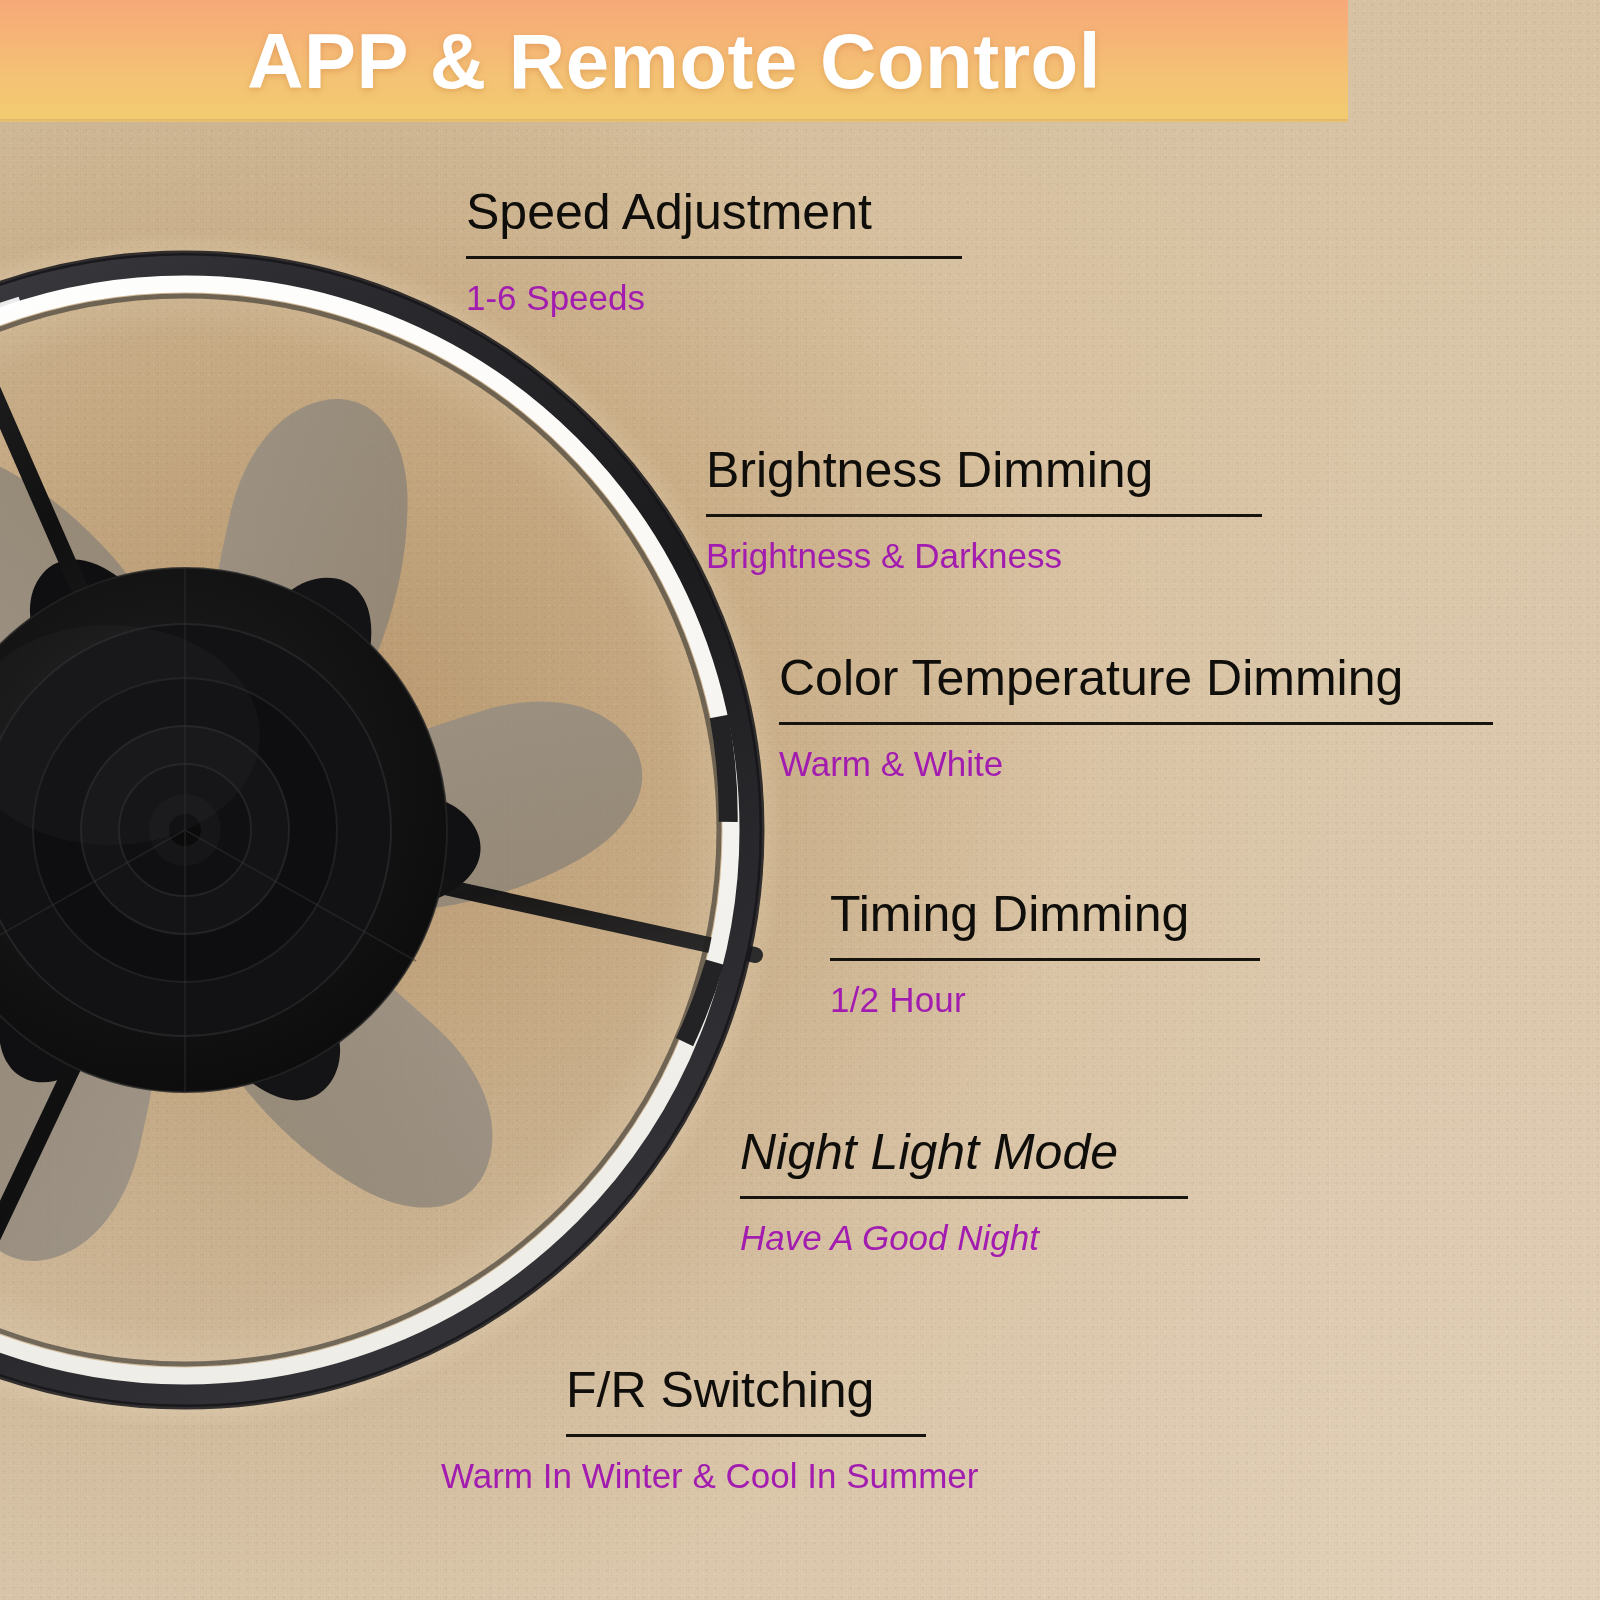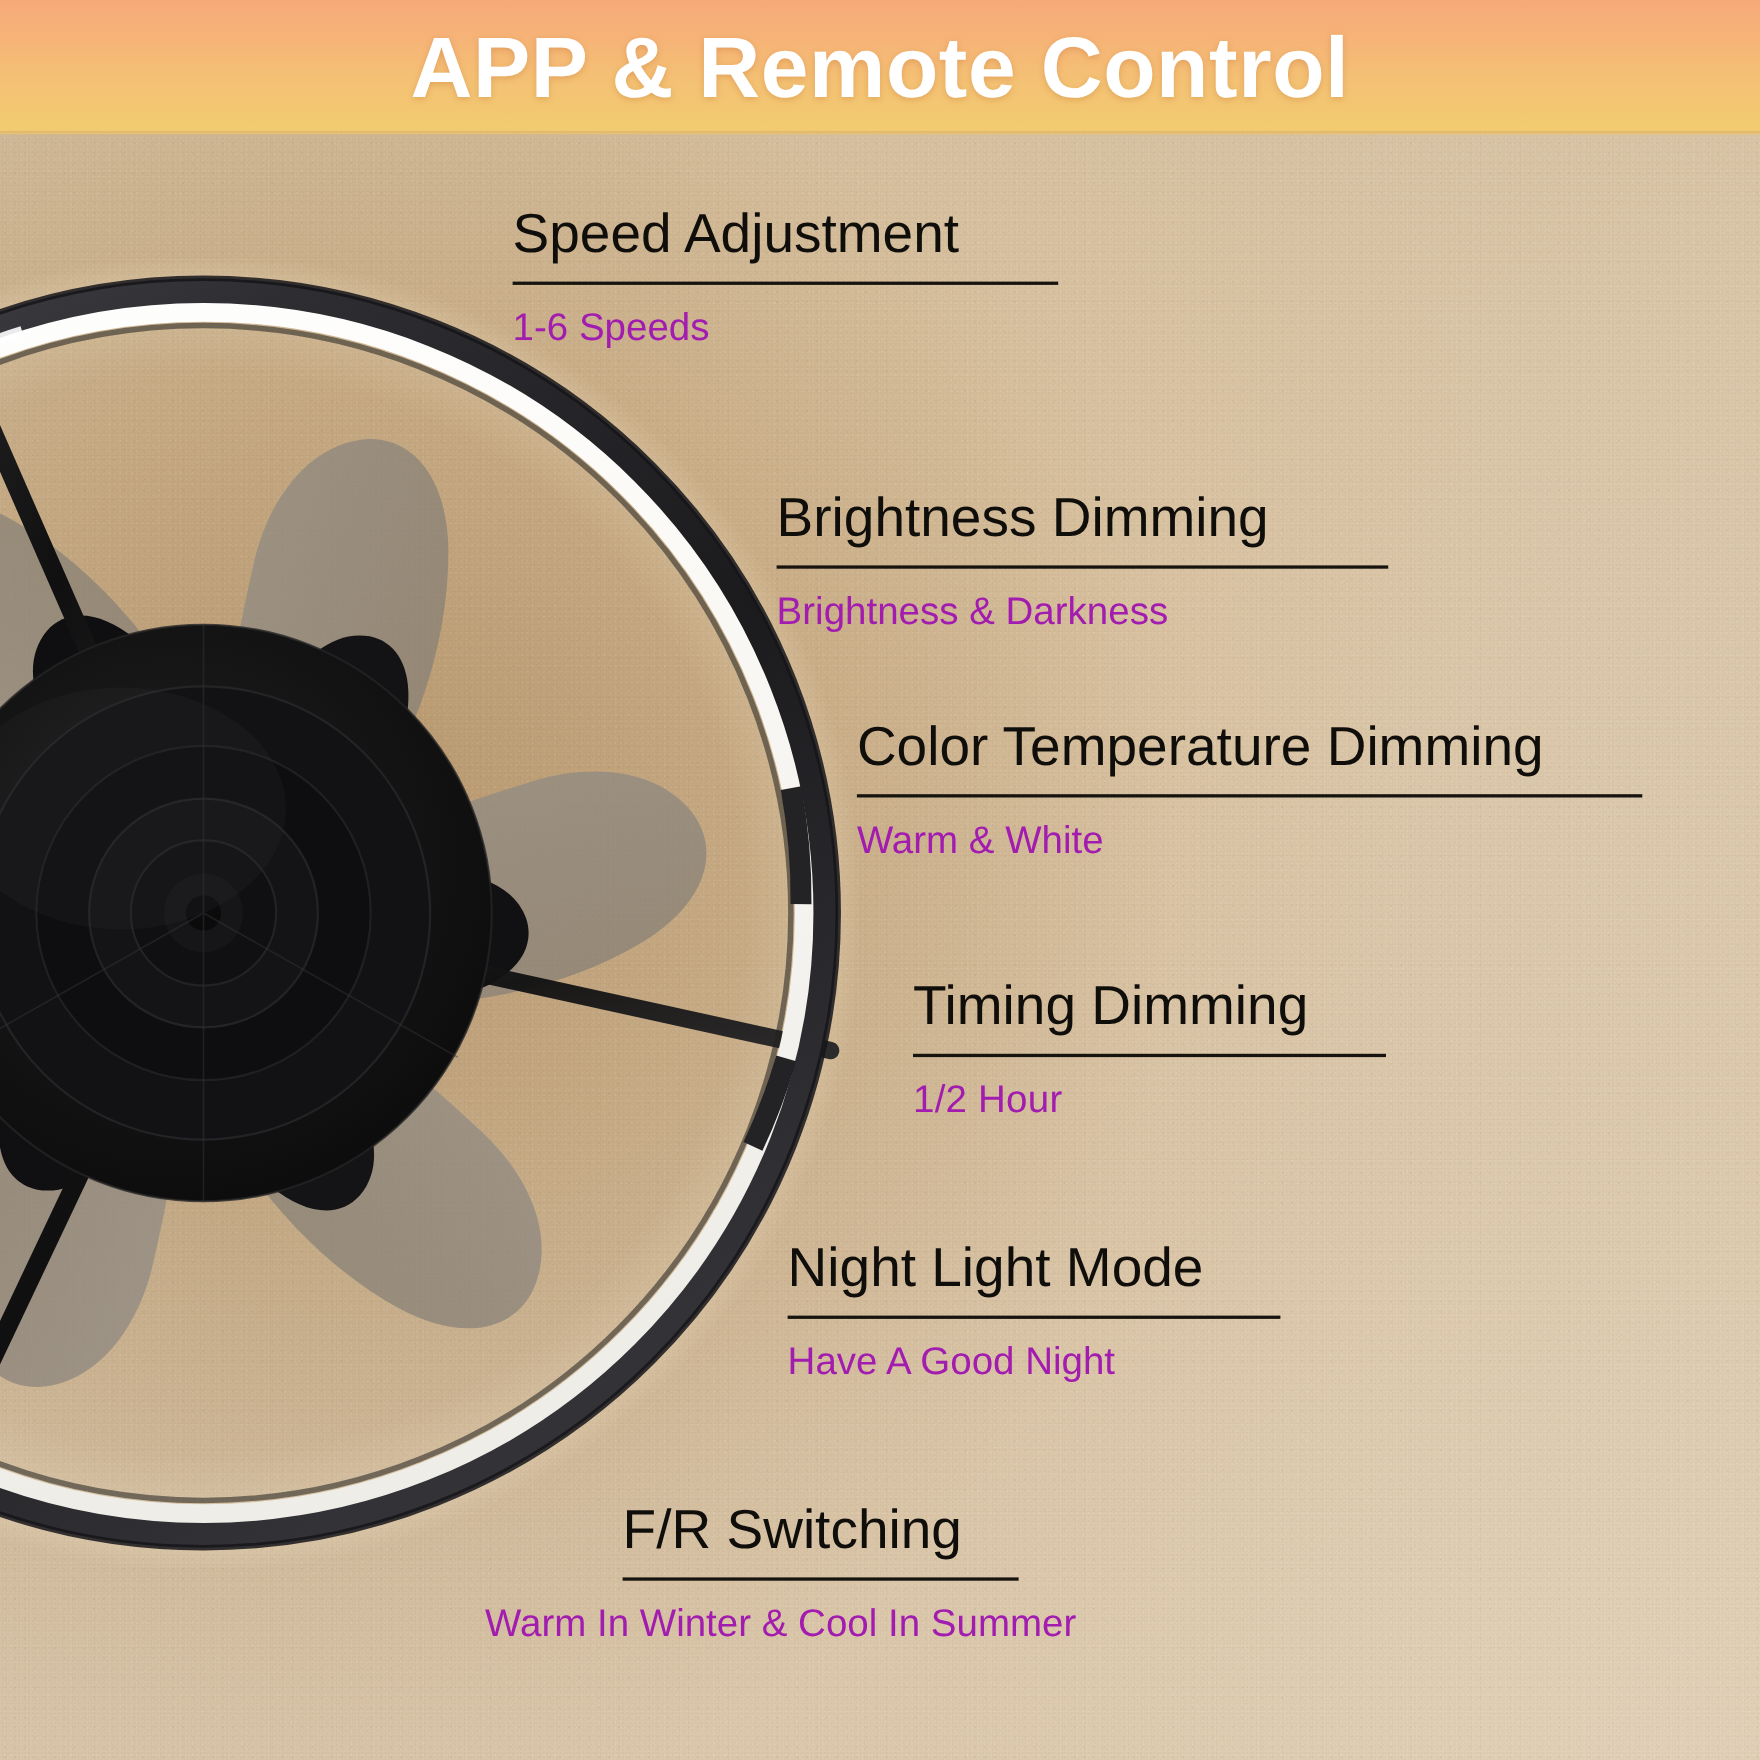--- a/index.html
+++ b/index.html
@@ -54,21 +54,21 @@
   }
   .bg-vign {
     position:absolute; inset:0;
     background:radial-gradient(ellipse 1250px 1250px at 12% 52%,
       rgba(80,55,25,0.16) 0%, rgba(80,55,25,0.07) 45%, rgba(80,55,25,0) 70%);
   }
 
   
   #header {
     position:absolute; left:0; top:0;
-    width:1600px; height:122px;
+    width:1348px; height:122px;
     background:linear-gradient(180deg,#F7A979 0%, #F6B377 28%, #F4C274 62%, #F2CC70 100%);
     z-index:40;
     overflow:hidden;
   }
   #header-title {
     position:absolute;
     left:0; right:0;
     top:50%;
     transform:translateY(-50%);
     text-align:center;
@@ -121,21 +121,21 @@
     white-space:nowrap;
     margin-top:20px;
     color:#a21caf;
   }
 
   
   #feat-speed      { left:466px;  top:186px;  width:496px; }
   #feat-bright     { left:706px;  top:424px;  width:556px;margin-top:20px; }
   #feat-colortemp  { left:779px;  top:652px;  width:714px; }
   #feat-timing     { left:830px;  top:888px;  width:430px; }
-  #feat-night      { left:716px;  top:1126px; width:448px; }
+  #feat-night      { left:740px;  top:1126px; width:448px;font-style:italic; }
   #feat-fr         { left:566px;  top:1364px; width:360px; }
 
   
   #feat-fr .feat-sub { margin-left:-125px; margin-right:-125px; }
   #feat-timing .feat-sub { letter-spacing:0.2px; }
 </style>
 </head>
 <body>
 
 <div id="stage">

